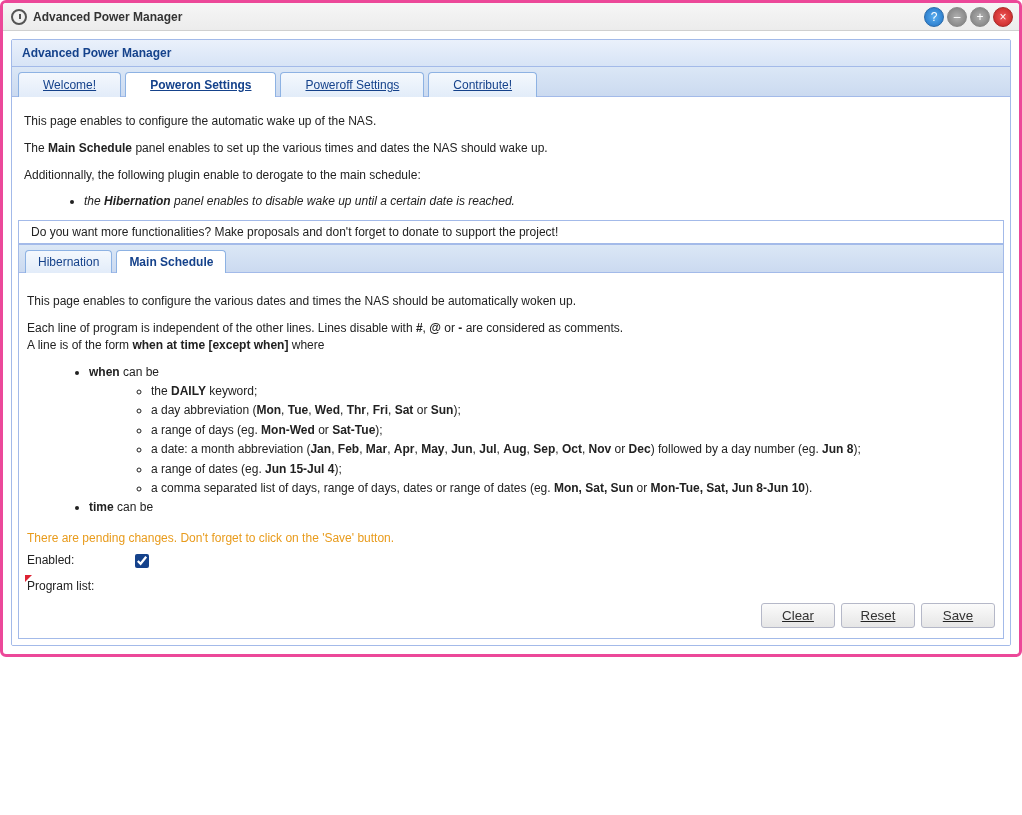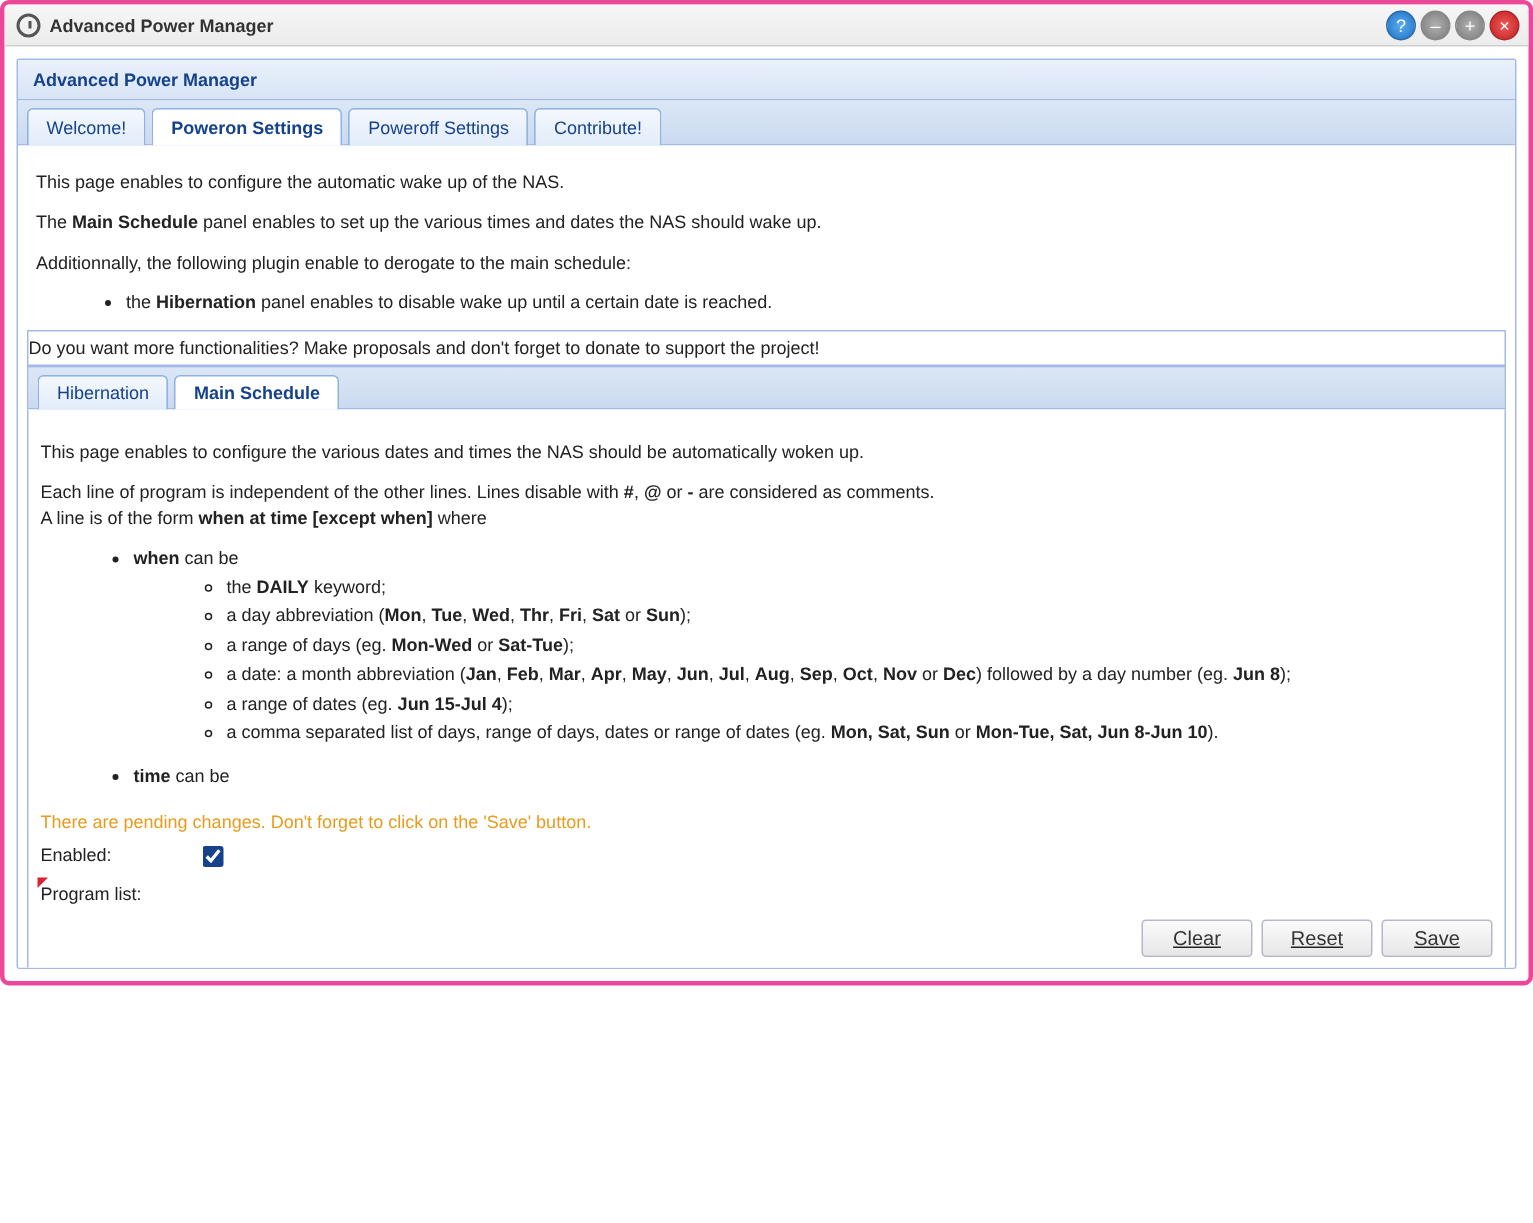--- a/index.html
+++ b/index.html
@@ -13,34 +13,34 @@
   .winbtns { position: absolute; right: 6px; top: 4px; display: flex; gap: 3px; }
   .winbtn { width: 20px; height: 20px; border-radius: 50%; border: 1px solid #888; display: flex; align-items: center; justify-content: center; font-size: 12px; color: #fff; cursor: pointer; }
   .winbtn.help { background: radial-gradient(#5aaef0,#1e6fc2); border-color: #2b6aa8; }
   .winbtn.min { background: radial-gradient(#b0b0b0,#7a7a7a); }
   .winbtn.max { background: radial-gradient(#b0b0b0,#7a7a7a); }
   .winbtn.close { background: radial-gradient(#f05a5a,#c21e1e); border-color: #a82b2b; }
   .content { padding: 8px; height: calc(100% - 28px); }
   .outer-panel { border: 1px solid #a3bae9; border-radius: 2px; height: 100%; overflow: hidden; }
   .panel-header { background: linear-gradient(#eaf1fb,#d7e4f6); color: #15428b; font-weight: bold; padding: 6px 10px; border-bottom: 1px solid #a3bae9; }
   .tabstrip { background: linear-gradient(#dbe7f6,#cbdaf0); padding: 4px 6px 0 6px; border-bottom: 1px solid #a3bae9; display: flex; gap: 4px; }
-  .tab { padding: 5px 12px; border: 1px solid #8db2e3; border-bottom: none; border-radius: 4px 4px 0 0; background: linear-gradient(#f4f8fd,#e2ecf9); color: #15428b; font-weight: bold; cursor: pointer; position: relative; top: 1px; }
+  .tab { padding: 5px 24px; border: 1px solid #8db2e3; border-bottom: none; border-radius: 4px 4px 0 0; background: linear-gradient(#f4f8fd,#e2ecf9); color: #15428b; font-weight: bold; cursor: pointer; position: relative; top: 1px; text-decoration: underline; }
   .tab.active { background: #fff; }
   .tab.inactive { font-weight: normal; }
   .tabbody { background: #fff; padding: 6px 6px; }
   .intro p { margin: 10px 6px; line-height: 1.4; }
-  .intro ul { margin: 4px 0 10px 26px; }
+  .intro ul { margin: 4px 0 10px 26px; font-style: italic; }
   .intro li { margin: 3px 0; line-height: 1.4; list-style: disc; }
-  .donate-bar { border: 1px solid #a3bae9; background: #fff; padding: 4px 0; margin: 0 0 0 0; }
+  .donate-bar { border: 1px solid #a3bae9; background: #fff; padding: 4px 12px; margin: 0 0 0 0; }
   .inner-tabstrip { background: linear-gradient(#dbe7f6,#cbdaf0); padding: 4px 6px 0 6px; border: 1px solid #a3bae9; border-top: 1px solid #a3bae9; display: flex; gap: 4px; margin-top: 0; }
   .inner-tab { padding: 4px 12px; border: 1px solid #8db2e3; border-bottom: none; border-radius: 4px 4px 0 0; background: linear-gradient(#f4f8fd,#e2ecf9); color: #15428b; cursor: pointer; position: relative; top: 1px; }
   .inner-tab.active { background: #fff; font-weight: bold; }
   .inner-body { border: 1px solid #a3bae9; border-top: none; background: #fff; padding: 10px 8px; }
   .inner-body p { margin: 10px 0; line-height: 1.4; }
-  .inner-body ul { margin: 2px 0 12px 22px; }
+  .inner-body ul { margin: 2px 0 2px 22px; }
   .inner-body ul ul { margin-left: 22px; list-style: circle; }
   .inner-body li { margin: 2px 0; line-height: 1.45; }
   .inner-body > ul > li { list-style: disc; }
   .pending { color: #e89b1c; margin: 14px 0 4px 0; }
   .formrow { display: flex; align-items: flex-start; margin: 6px 0; }
   .formrow .lbl { width: 104px; padding-top: 2px; position: relative; }
   .dirty-mark { position: absolute; left: -2px; top: -2px; width: 0; height: 0; border-top: 7px solid #d23; border-right: 7px solid transparent; }
   .chk { width: 14px; height: 14px; accent-color: #15428b; }
   .program-ta { flex: 1; height: 58px; border: 1px solid #b5b8c8; padding: 3px 4px; font-family: Arial, Helvetica, sans-serif; font-size: 12px; resize: none; }
   .btnrow { display: flex; justify-content: flex-end; gap: 6px; margin-top: 10px; text-decoration: underline; }

